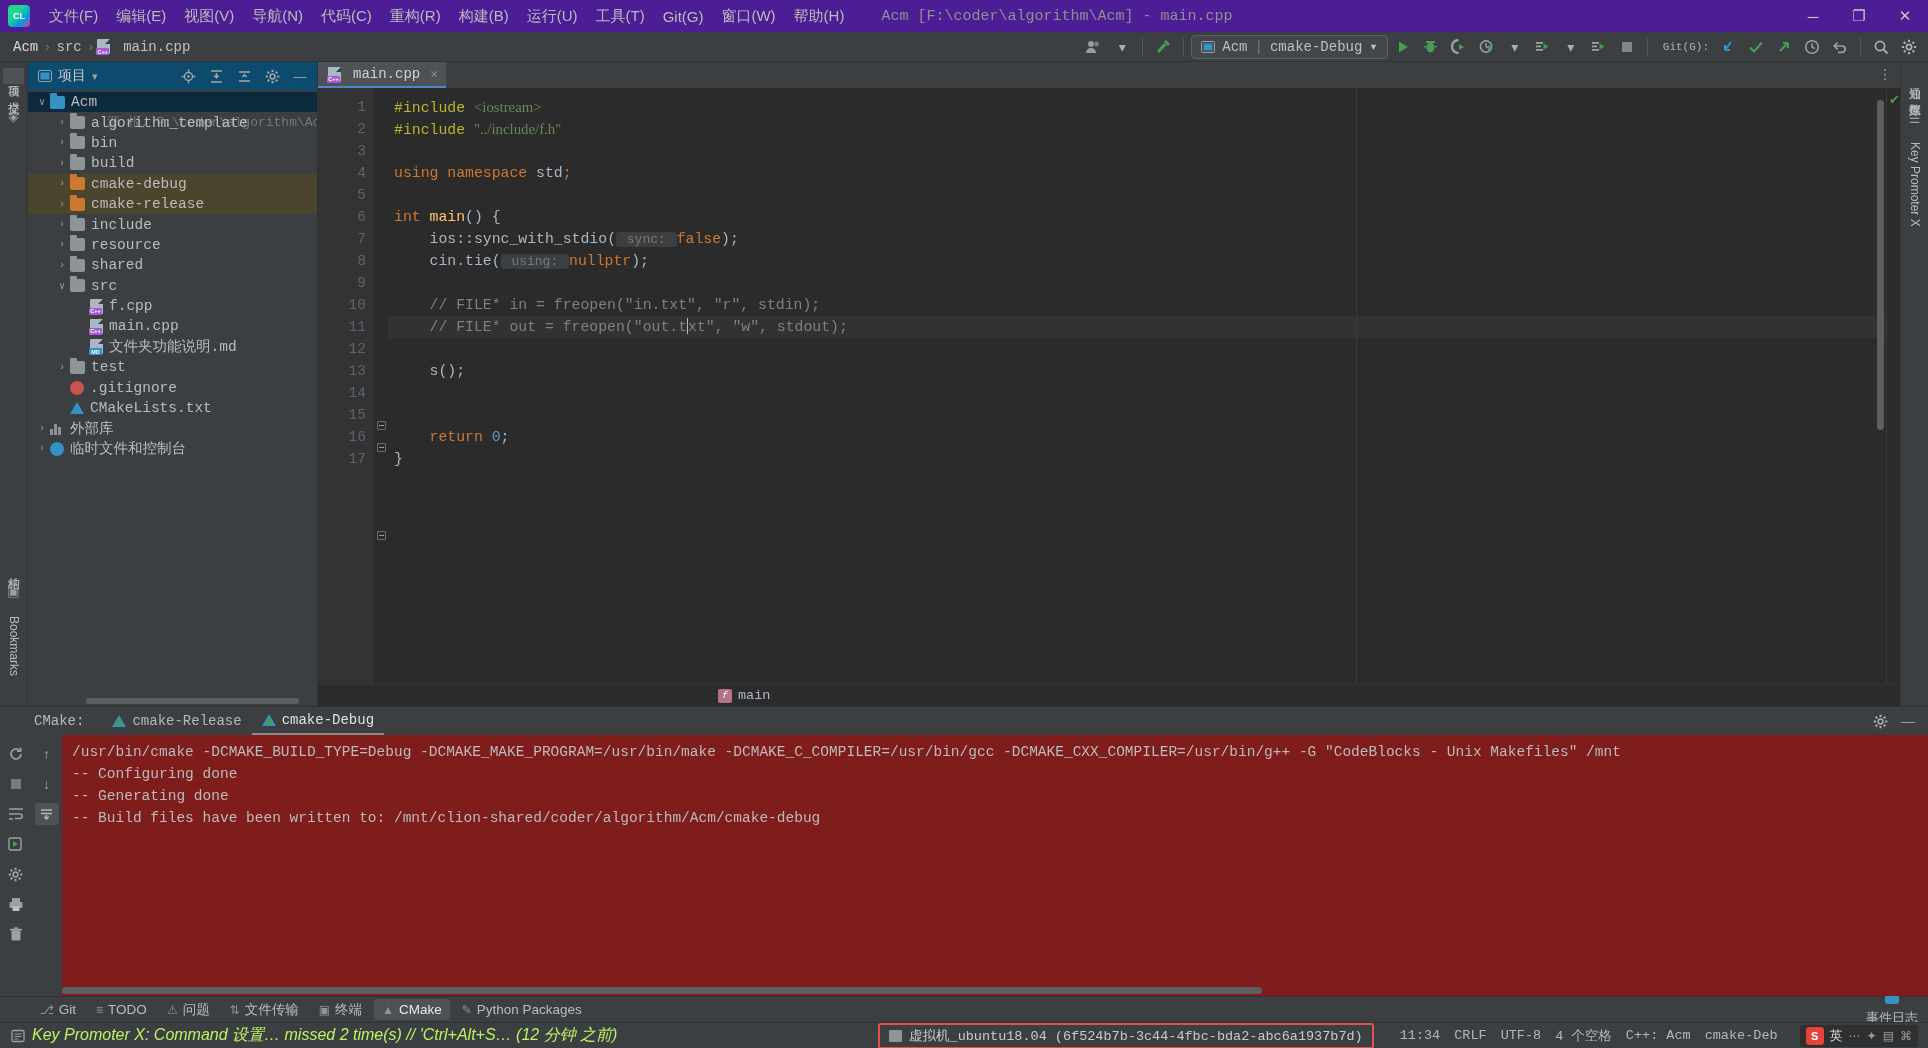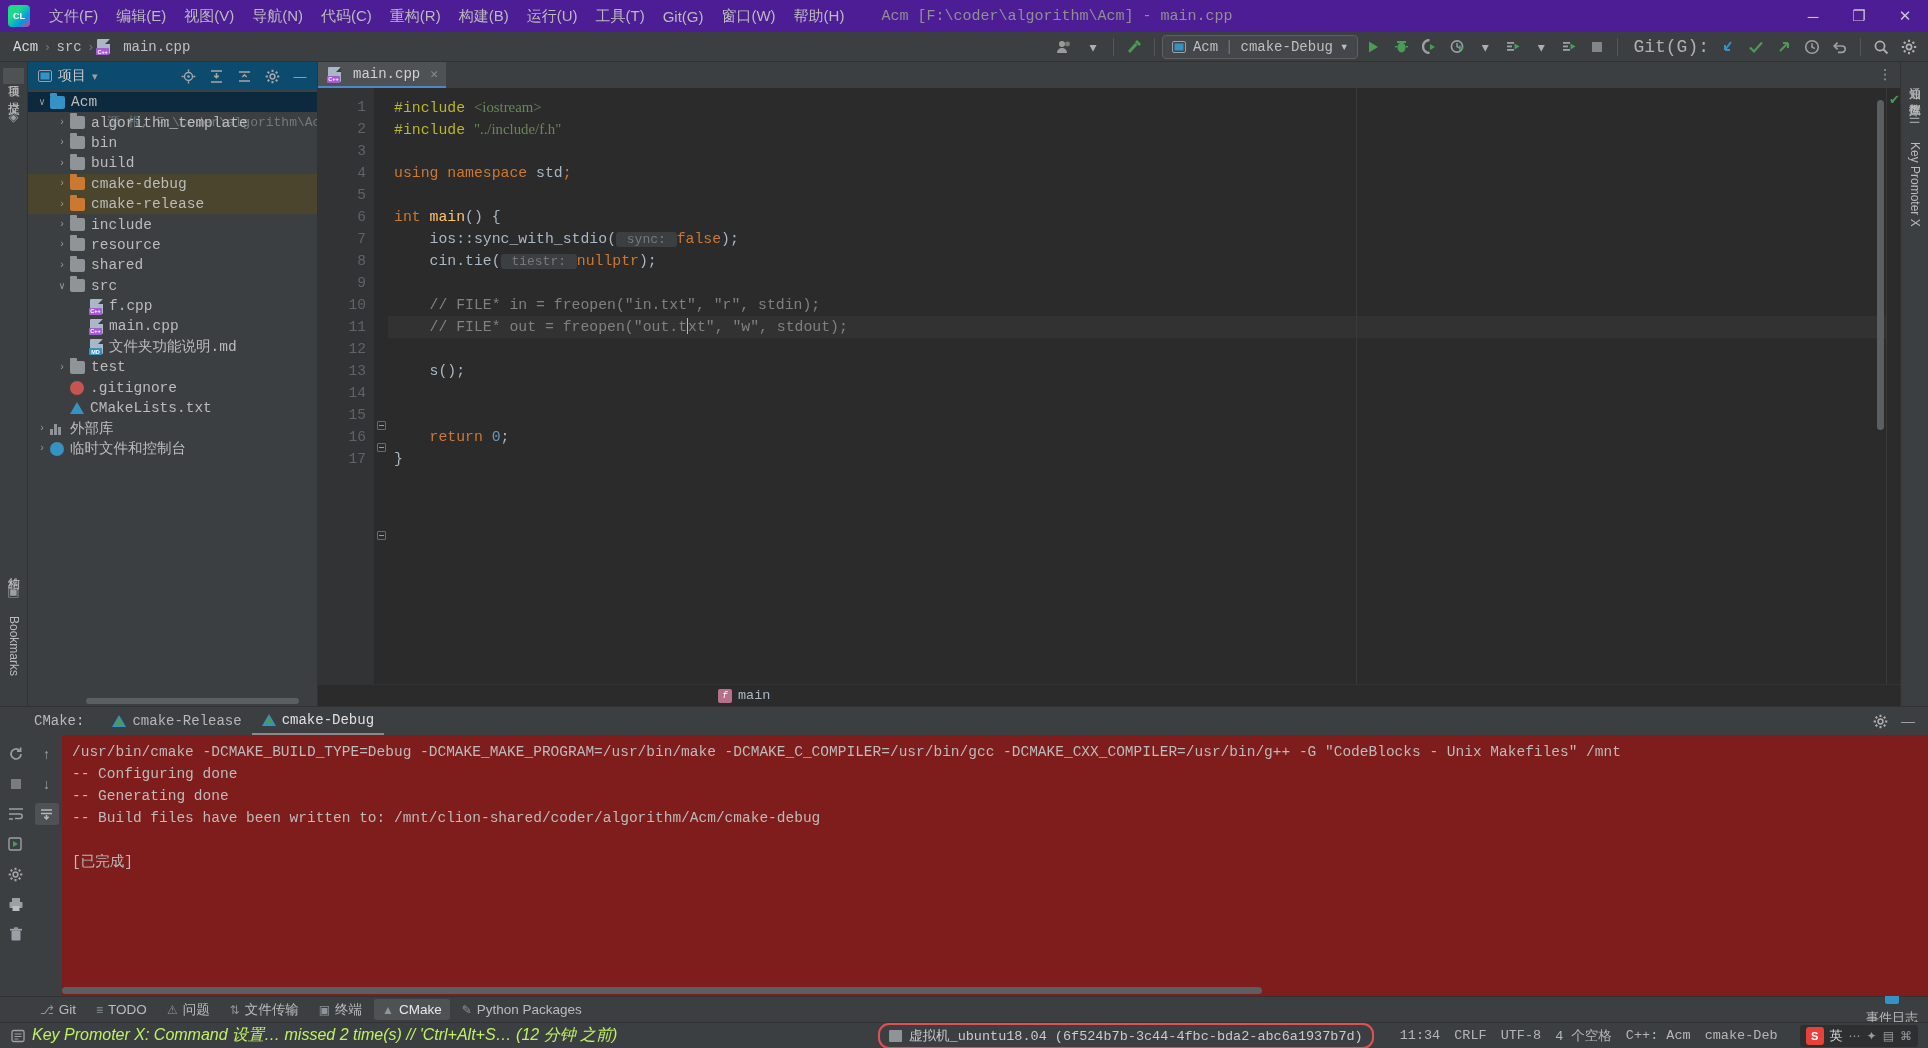--- a/index.html
+++ b/index.html
@@ -51,21 +51,21 @@
     width:26px;height:24px;display:flex;align-items:center;justify-content:center;
     color:#aeaeae;font-size:14px;border-radius:3px;
   }
   .tb-sep { width:1px;height:18px;background:#555; margin:0 5px; }
   .runcfg {
     display:flex; align-items:center; gap:7px; height:24px; padding:0 9px;
     border:1px solid #5e6060; border-radius:4px; background:#43464a;
     color:#bfbfbf; font-size:14px; font-family:"Liberation Mono",monospace; white-space:nowrap;
   }
   .runcfg .bar { color:#777; }
-  .git-label { color:#b0b0b0; font-size:18px; font-family:"Liberation Mono",monospace; margin:0 4px 0 8px; }
+  .git-label { color:#b0b0b0; font-size:11px; font-family:"Liberation Mono",monospace; margin:0 4px 0 8px; }
 
   
   .mainrow { flex:1; display:flex; min-height:0; }
 
   
   .rail-left {
     width:28px; background:#3c3f41; border-right:1px solid #323232;
     display:flex; flex-direction:column; align-items:center; padding-top:6px; flex:none;
   }
   .rail-tab {
@@ -193,21 +193,21 @@
   .evt { display:flex; align-items:center; gap:5px; color:#bbbbbb; font-size:13px;flex-direction:column; }
   .evt-dots{width:14px;height:12px;background:#3592c4;border-radius:2px;}
 
   
   .statusbar { height:26px; background:#3c3f41; display:flex; align-items:center; padding:0 6px 0 10px; flex:none; gap:0; border-top:1px solid #323232;}
   .sb-txt { color:#bef264; font-size:16px; font-family:"Liberation Sans",sans-serif; white-space:nowrap;font-style:italic; }
   .sb-left-ico{width:16px;height:16px;display:flex;align-items:center;justify-content:center;color:#a0a0a0;font-size:12px;margin-right:6px;}
   .sb-right { margin-left:auto; display:flex; align-items:center; gap:14px; padding-right:4px;}
   .sb-cell { color:#b5b5b5; font-size:13.5px; font-family:"Liberation Mono",monospace; white-space:nowrap; }
   .vm-box {
-    display:flex; align-items:center; gap:7px; border:2px solid #e05252; border-radius:11px;
+    display:flex; align-items:center; gap:7px; border:2px solid #e05252; border-radius:3px;
     padding:2px 9px; color:#c9c9c9; font-size:13.5px; font-family:"Liberation Mono",monospace;
     background:#3c3f41; white-space:nowrap; margin-right:12px;
   }
   .vm-ico{width:13px;height:12px;background:#8f9499;border-radius:1px;position:relative;}
   .ime {
     display:flex; align-items:center; gap:6px; background:#2d2f31; padding:2px 6px; border-radius:3px; margin-left:8px;
   }
   .ime .sg { width:18px;height:18px;border-radius:3px;background:#e8413a;color:#fff;font-size:11px;display:flex;align-items:center;justify-content:center;font-weight:bold;}
   .ime .yi { color:#d8d8d8; font-size:13px; }
   .ime .mi { color:#9a9a9a; font-size:12px; }
@@ -615,21 +615,21 @@
             <div class="fold"></div>
           </div>
         <div class="code" id="codelines">
             <div class="cline"><span class="pre">#include </span><span class="str">&lt;iostream&gt;</span></div>
             <div class="cline"><span class="pre">#include </span><span class="str">"../include/f.h"</span></div>
             <div class="cline"></div>
             <div class="cline"><span class="kw">using namespace </span><span class="ident">std</span><span class="kw">;</span></div>
             <div class="cline"></div>
             <div class="cline"><span class="kw">int </span><span class="fn">main</span><span class="ident">() {</span></div>
             <div class="cline"><span class="ident">    ios::</span><span class="ident">sync_with_stdio</span><span class="ident">(</span><span class="hint"> sync: </span><span class="kw">false</span><span class="ident">);</span></div>
-            <div class="cline"><span class="ident">    cin.</span><span class="ident">tie</span><span class="ident">(</span><span class="hint"> tiestr: </span><span class="kw">nullptr</span><span class="ident">);</span></div>
+            <div class="cline"><span class="ident">    cin.</span><span class="ident">tie</span><span class="ident">(</span><span class="hint"> using: </span><span class="kw">nullptr</span><span class="ident">);</span></div>
             <div class="cline"></div>
             <div class="cline"><span class="cmt">    // FILE* in = freopen("in.txt", "r", stdin);</span></div>
             <div class="cline hl"><span class="cmt">    // FILE* out = freopen("out.t</span><span class="caret"></span><span class="cmt">xt", "w", stdout);</span></div>
             <div class="cline"></div>
             <div class="cline"><span class="ident">    s();</span></div>
             <div class="cline"></div>
             <div class="cline"></div>
             <div class="cline"><span class="ident">    </span><span class="kw">return </span><span class="num">0</span><span class="ident">;</span></div>
             <div class="cline"><span class="ident">}</span></div>
           </div>
@@ -740,21 +740,20 @@
           </div>
         </div>
       </div>
 
       <div class="cm-console" id="cm-console">
         <div class="cm-line">/usr/bin/cmake -DCMAKE_BUILD_TYPE=Debug -DCMAKE_MAKE_PROGRAM=/usr/bin/make -DCMAKE_C_COMPILER=/usr/bin/gcc -DCMAKE_CXX_COMPILER=/usr/bin/g++ -G "CodeBlocks - Unix Makefiles" /mnt</div>
           <div class="cm-line">-- Configuring done</div>
           <div class="cm-line">-- Generating done</div>
           <div class="cm-line">-- Build files have been written to: /mnt/clion-shared/coder/algorithm/Acm/cmake-debug</div>
           <div class="cm-line"></div>
-          <div class="cm-line">[已完成]</div>
           <div class="cm-hscroll">
             <i></i>
           </div>
       </div>
     </div>
   </div>
 
   <div class="tooltabs" id="tooltabs">
       <div class="tt">
         <span class="g">⎇</span>

